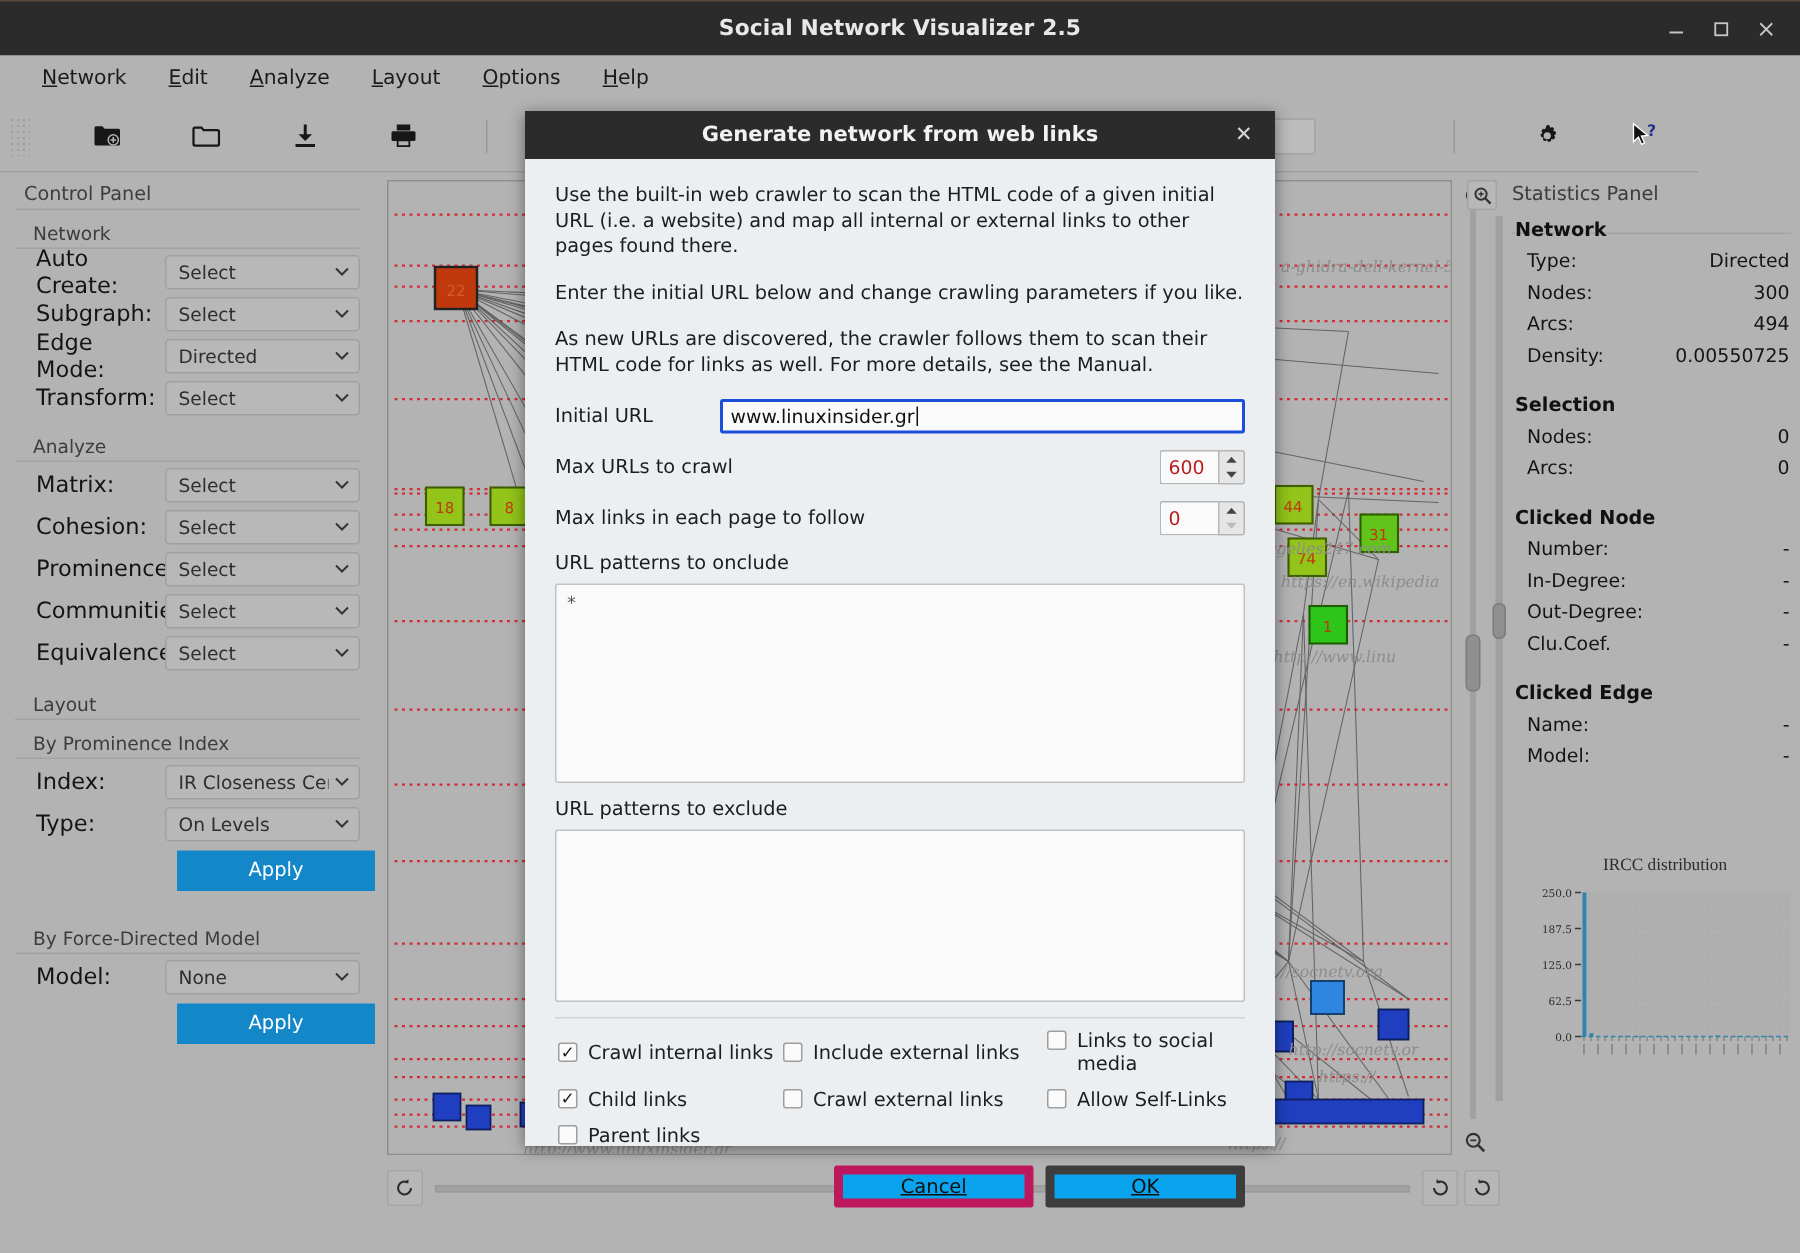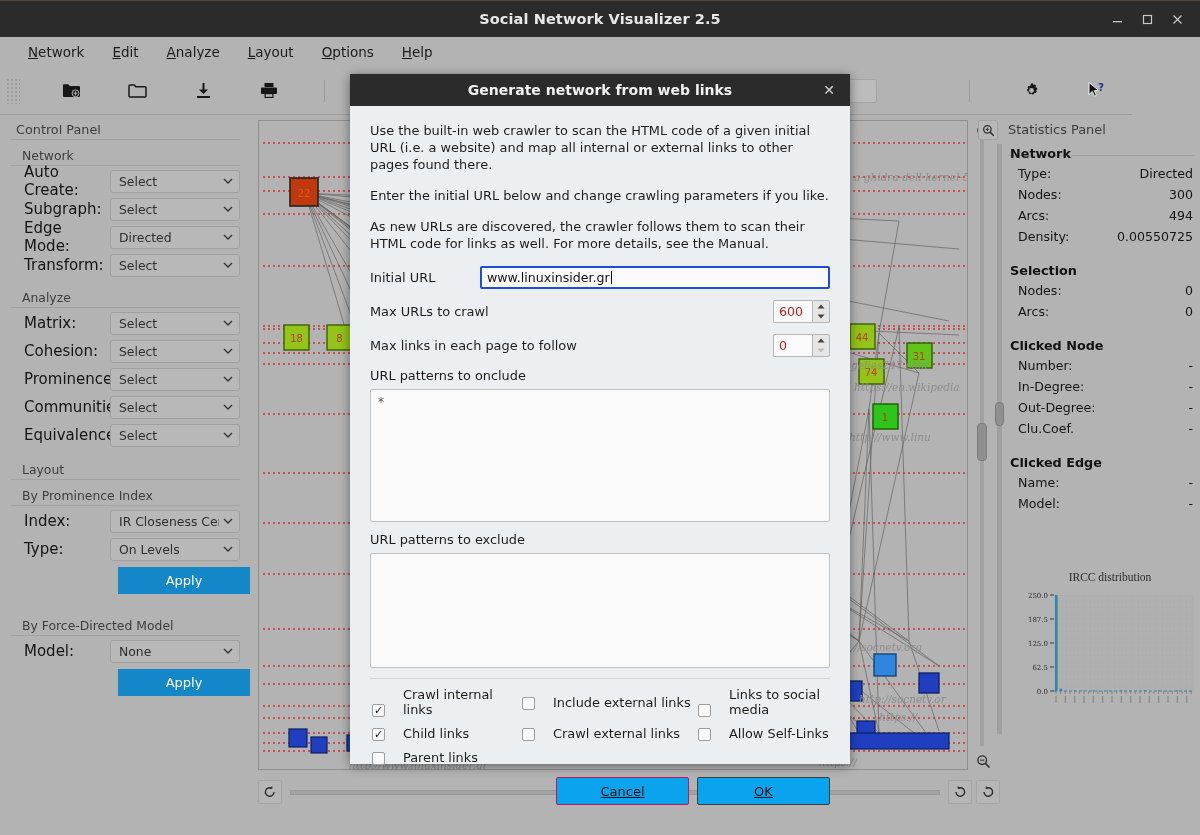--- a/index.html
+++ b/index.html
@@ -290,39 +290,39 @@
 
   .cb-sep {
     border-top: 1px solid #d2d5d7; margin: 10px 0 8px 0;
   }
   .cb-grid {
     display: grid; grid-template-columns: 150px 176px auto;
     row-gap: 9px; align-items: center;
     padding: 0 0 0 2px;
   }
   .cb {
-    display: flex; align-items: flex-end; gap: 18px; font-size: 12.9px; color: #1d1d1d;
+    display: flex; align-items: flex-start; gap: 7px; font-size: 12.9px; color: #1d1d1d;
   }
   .cb-box {
     width: 13px; height: 13px; flex: 0 0 auto;
     background: #fafafa; border: 1px solid #9e9e9e; border-radius: 2px;
     display: flex; align-items: center; justify-content: center;
     font-size: 10px; color: #111; line-height: 1;
   }
   .cb-box.checked::after { content: "\2713"; font-size: 11px; font-weight: bold; }
 
   .dlg-footer {
     display: flex; justify-content: flex-end; gap: 8px;
     padding: 12px 20px 0 20px;
   }
   .dlg-btn {
     width: 133px; height: 28px;
     background: #09a3ee; color: #111; font-size: 13px;
     display: flex; align-items: center; justify-content: center;
-    border: 1px solid #be185d; border-radius: 2px;
+    border: 6px solid #be185d; border-radius: 2px;
     font-family: "DejaVu Sans", sans-serif;
   }
   .dlg-btn u { text-decoration: underline; }
 </style>
 </head>
 <body>
 
 <div id="app">
 
   <div class="titlebar">

